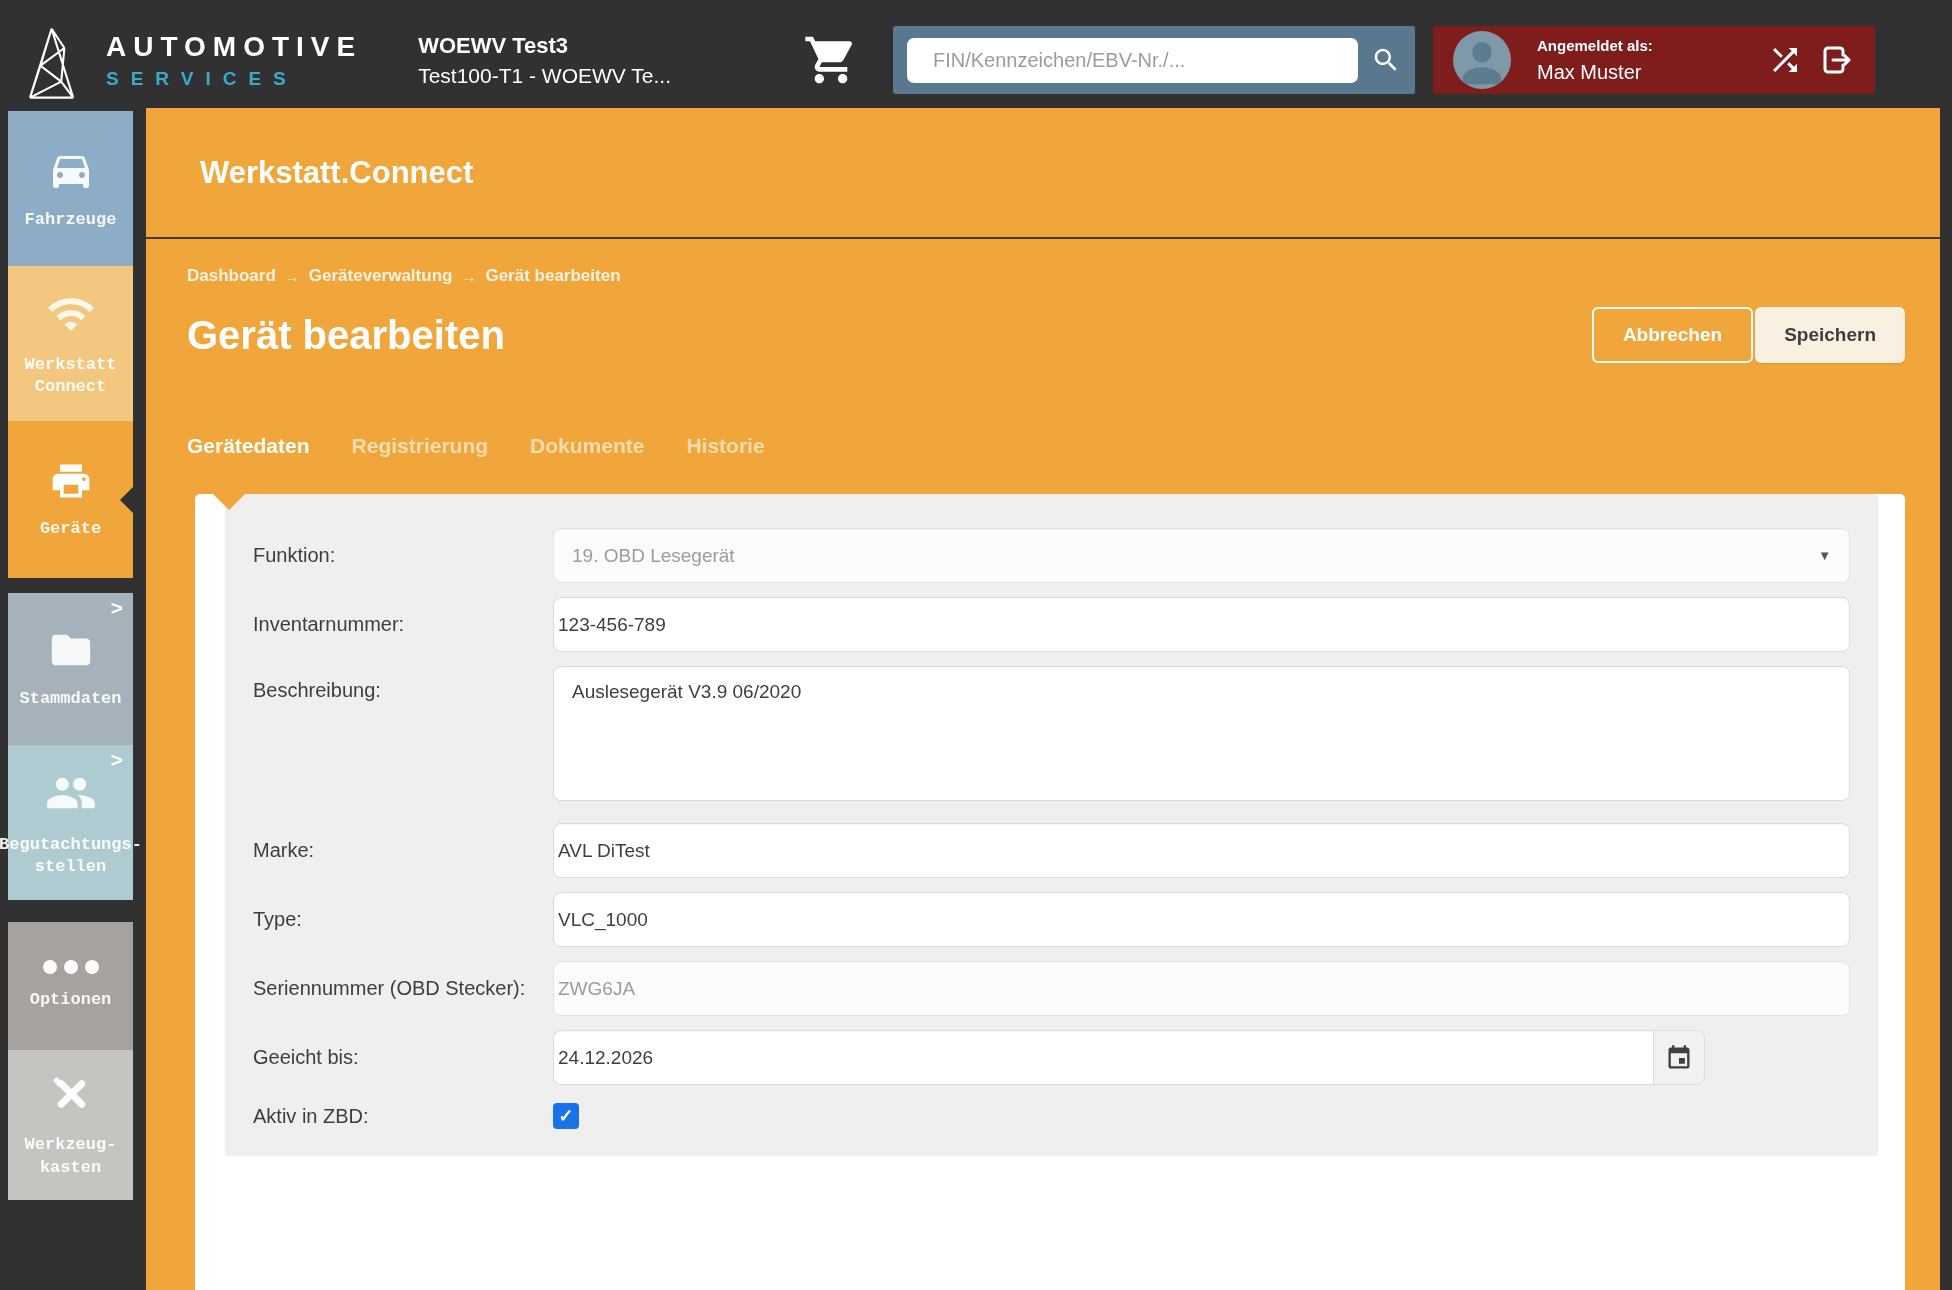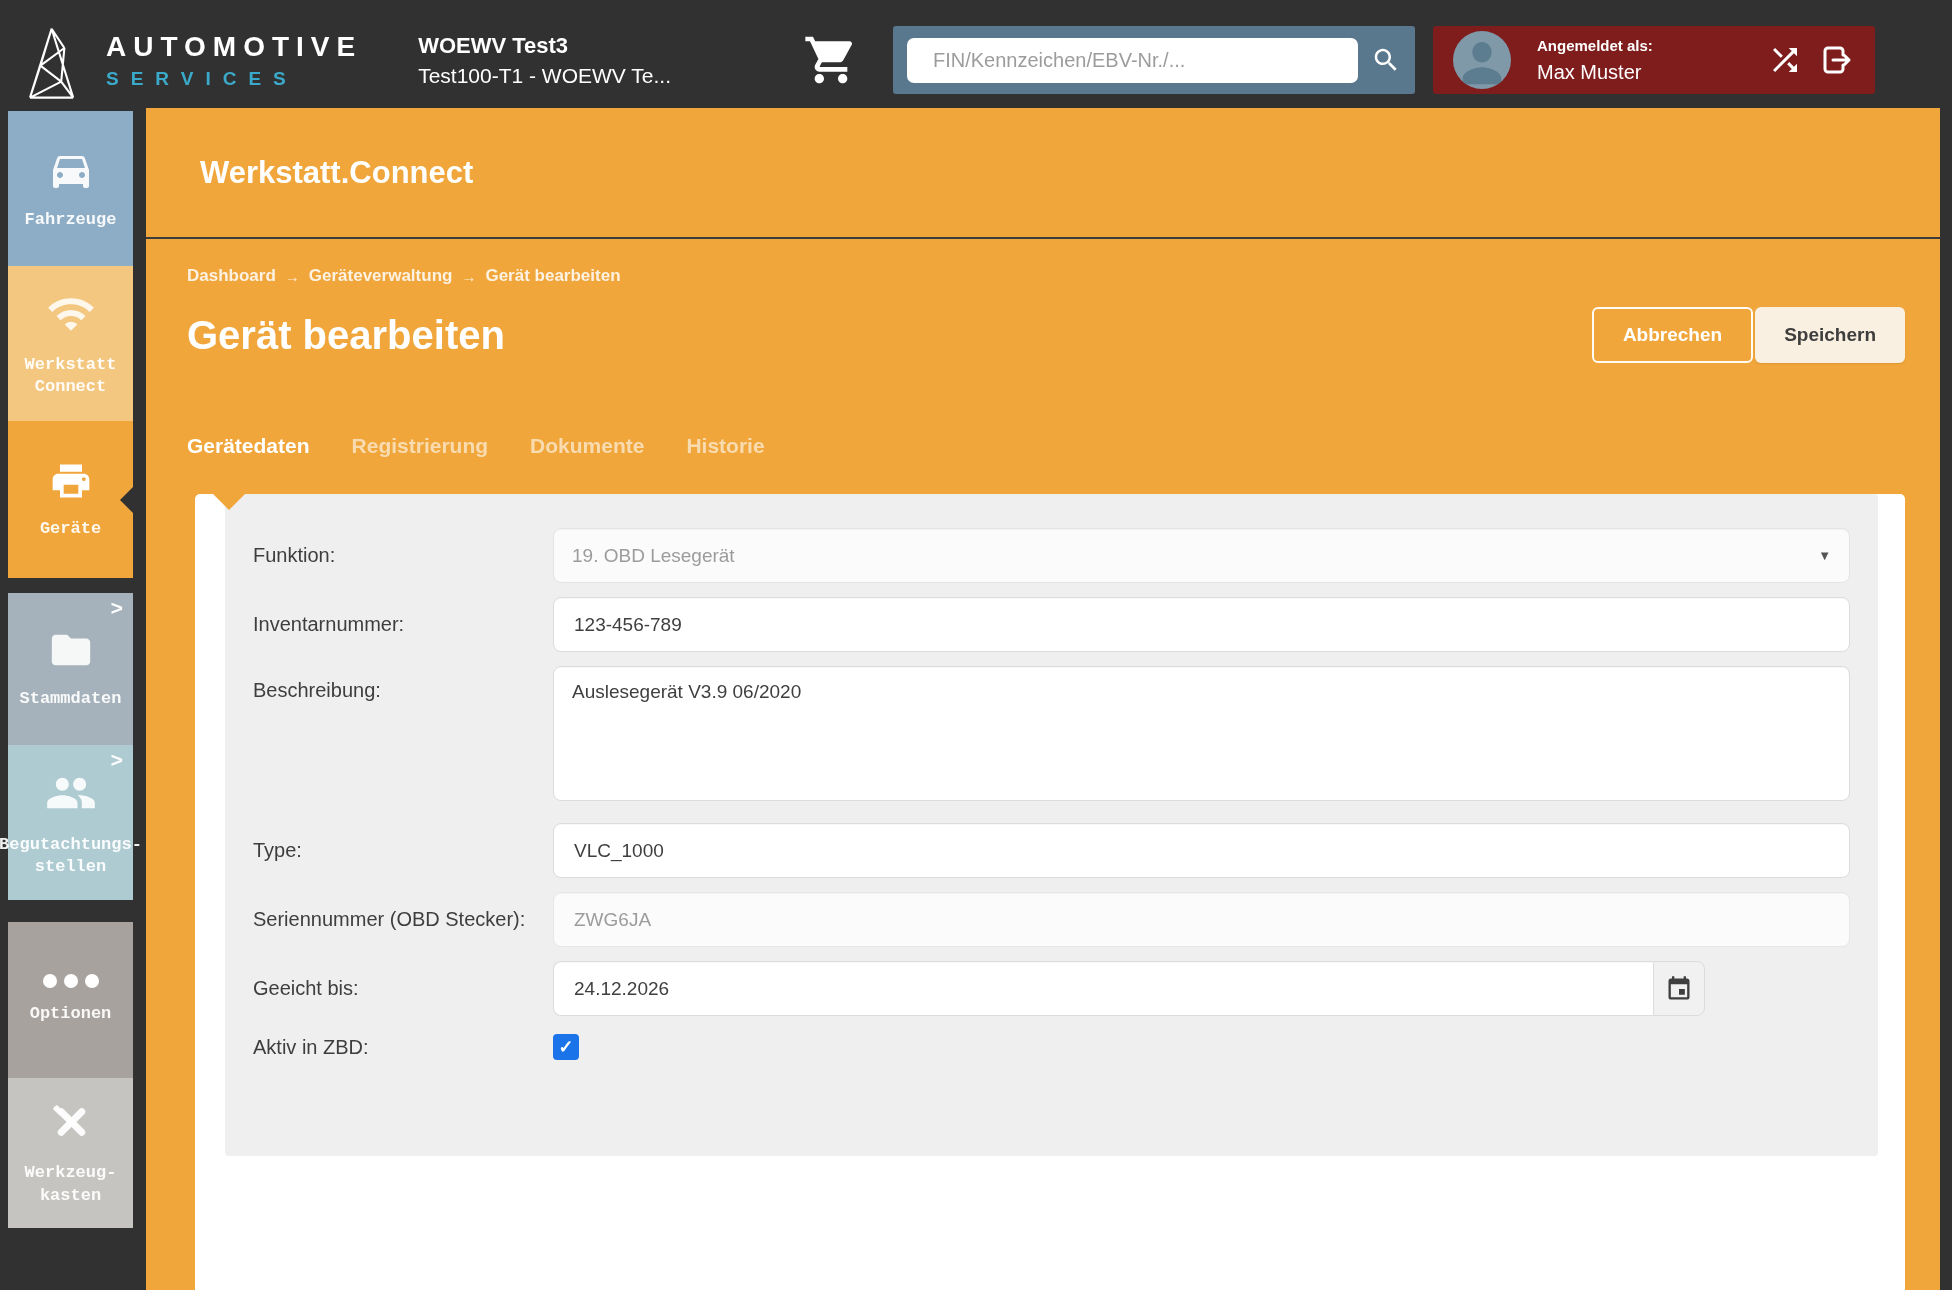--- a/index.html
+++ b/index.html
@@ -34,21 +34,21 @@
   .icon-shuffle { margin-left:auto; }
   .icon-logout { margin-left:16px; }
 
   
   .sidebar { position:absolute; top:96px; left:8px; width:125px; padding-top:15px; }
   .side-item { position:relative; width:125px; display:flex; flex-direction:column; align-items:center; justify-content:center;
     color:rgba(255,255,255,0.93); font-weight:700; font-size:17px; text-align:center; cursor:pointer; padding:0 5px; line-height:1.3;font-family:Liberation Mono, monospace; }
   .side-item .sicon { margin-bottom:15px; }
   .h1a{height:155px;} .h1b{height:155px;} .h1c{height:157px;}
   .h2a{height:152px;} .h2b{height:155px;}
-  .h3a{height:156px;} .h3b{height:150px;}
+  .h3a{height:128px;} .h3b{height:150px;}
   .gap1{margin-bottom:15px;} .gap2{margin-bottom:22px;}
   .side-item.active::after { content:""; position:absolute; right:0; top:50%; transform:translateY(-50%);
     border-top:13px solid transparent; border-bottom:13px solid transparent; border-right:13px solid #313131; }
   .side-chevron { position:absolute; top:3px; right:10px; font-size:21px; font-weight:700; color:#fff; }
   .dots { display:flex; gap:7px; margin-bottom:15px; }
   .dots i { width:14px; height:14px; border-radius:50%; background:#fff; }
 
   
   .main { position:absolute; left:146px; top:108px; width:1794px; height:1194px; background:#F0A63A; overflow:hidden; }
   .app-titlebar { height:131px; border-bottom:2px solid #3B3B3B; display:flex; align-items:center; padding-left:54px; }
@@ -74,21 +74,21 @@
   
   .frow { display:flex; align-items:center; margin-bottom:14px; }
   .frow.top { align-items:flex-start; margin-bottom:18px; }
   .frow.top .flabel { padding-top:13px; }
   .flabel { width:300px; flex:none; font-size:20px; color:#3E3E3E; }
   .fctl { flex:1; }
   .finput, .fselect, .ftextarea {
     width:100%; border:1px solid #DCDCDC; border-radius:8px; background:#fff;
     font-size:19px; color:#3F3F3F; font-family:"Liberation Sans",sans-serif;
     box-shadow:inset 0 1px 1px rgba(0,0,0,0.03); outline:none; }
-  .finput { height:55px; padding:0 20px; }
+  .finput { height:55px; padding:0 4px; }
   .finput.disabled { background:#FBFBFB; color:#9C9C9C; border-color:#E6E6E6; }
   .fselect { height:55px; display:flex; align-items:center; padding:0 18px; background:#FBFBFB; color:#9C9C9C; border-color:#E4E4E4; cursor:pointer; }
   .caret { margin-left:auto; font-size:13px; color:#555; }
   .ftextarea { height:135px; padding:14px 18px; resize:none; }
   .fdate { display:flex; width:1152px; }
   .fdate .finput { flex:1; border-radius:8px 0 0 8px; border-right:none; }
   .cal-btn { width:52px; height:55px; border:1px solid #DCDCDC; border-radius:0 8px 8px 0; background:#F1F1F1;
     display:flex; align-items:center; justify-content:center; cursor:pointer; }
   .checkrow { margin-top:18px; margin-bottom:0; }
   .fcheckbox { width:26px; height:26px; background:#1A73E8; border-radius:4px; color:#fff; display:flex;
@@ -244,20 +244,26 @@
           </div>
         </div>
 
         <div class="frow top">
           <label class="flabel">Beschreibung:</label>
           <div class="fctl">
             <textarea class="ftextarea" style="">Auslesegerät V3.9 06/2020</textarea>
           </div>
         </div>
 
+        <div class="frow">
+          <label class="flabel">Marke:</label>
+          <div class="fctl">
+            <input class="finput" type="text" value="AVL DiTest" style="">
+          </div>
+        </div>
 
         <div class="frow">
           <label class="flabel">Type:</label>
           <div class="fctl">
             <input class="finput" type="text" value="VLC_1000" style="">
           </div>
         </div>
 
         <div class="frow">
           <label class="flabel">Seriennummer (OBD Stecker):</label>

